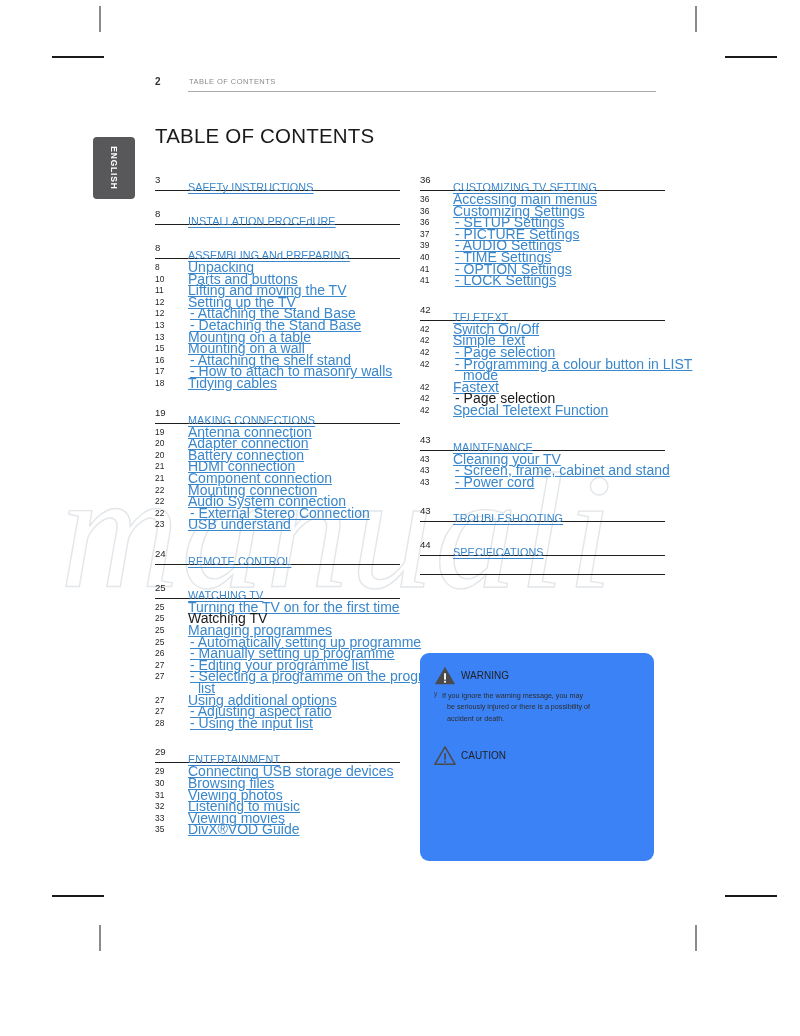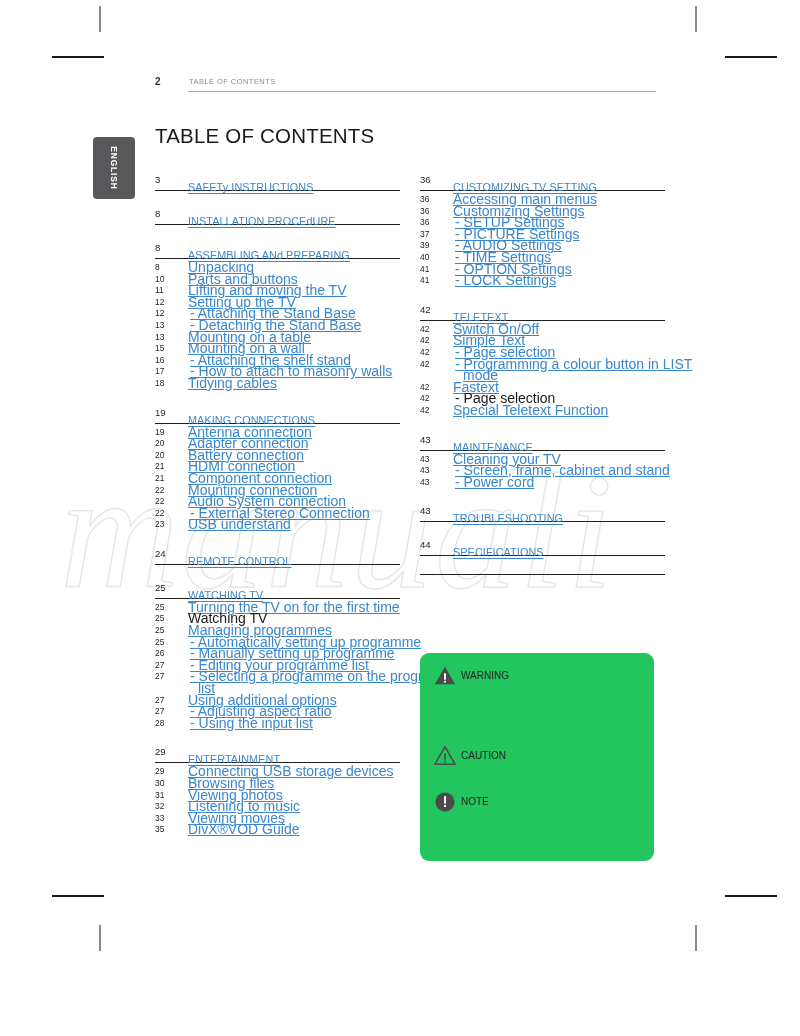--- a/index.html
+++ b/index.html
@@ -186,21 +186,21 @@
   .gap-l  { height: 15px; }
   .gap-xs { height: 3px; }
 
   
   #notice {
     position: absolute;
     left: 420px;
     top: 653px;
     width: 234px;
     height: 208px;
-    background: #22c55e;
+    background: #3b82f6;
     border-radius: 9px;
   }
   .notice-item { position: absolute; left: 14px; width: 208px; }
   .notice-head {
     position: relative;
     height: 24px;
   }
   .notice-head .ic {
     position: absolute;
     left: 0; top: 0;
@@ -571,36 +571,34 @@
   <div id="notice">
       <div class="notice-item" style="top: 12px;">
         <div class="notice-head">
           <span class="ic"><svg viewBox="0 0 24 24" width="22" height="22" aria-hidden="true">
               <path d="M12 2 L23 21 L1 21 Z" fill="#4b4b4d"></path>
               <rect x="11" y="9" width="2" height="7" fill="#ffffff"></rect>
               <rect x="11" y="17.2" width="2" height="2" fill="#ffffff"></rect>
             </svg></span>
           <span class="ttl">WARNING</span>
         </div>
+        <div class="notice-body">
+          <span class="bullet">y</span>
+          <p>If you ignore the warning message, you may</p>
+          <p class="ind">be seriously injured or there is a possibility of</p>
+          <p class="ind">accident or death.</p>
+        </div>
       </div>
       <div class="notice-item" style="top: 92px;">
         <div class="notice-head">
           <span class="ic"><svg viewBox="0 0 24 24" width="22" height="22" aria-hidden="true">
               <path d="M12 2 L23 21 L1 21 Z" fill="none" stroke="#4b4b4d" stroke-width="1.7" stroke-linejoin="round"></path>
               <rect x="11.1" y="9" width="1.9" height="7" fill="#4b4b4d"></rect>
               <rect x="11.1" y="17.2" width="1.9" height="2" fill="#4b4b4d"></rect>
             </svg></span>
           <span class="ttl">CAUTION</span>
         </div>
       </div>
       <div class="notice-item" style="top: 138px;">
-        <div class="notice-head">
-          <span class="ic"><svg viewBox="0 0 24 24" width="22" height="22" aria-hidden="true">
-              <circle cx="12" cy="12" r="10.4" fill="#4b4b4d"></circle>
-              <rect x="11" y="5.6" width="2.1" height="8.2" fill="#ffffff"></rect>
-              <rect x="11" y="15.2" width="2.1" height="2.3" fill="#ffffff"></rect>
-            </svg></span>
-          <span class="ttl">NOTE</span>
-        </div>
       </div>
     </div>
 
 </div>
 
 </body></html>

